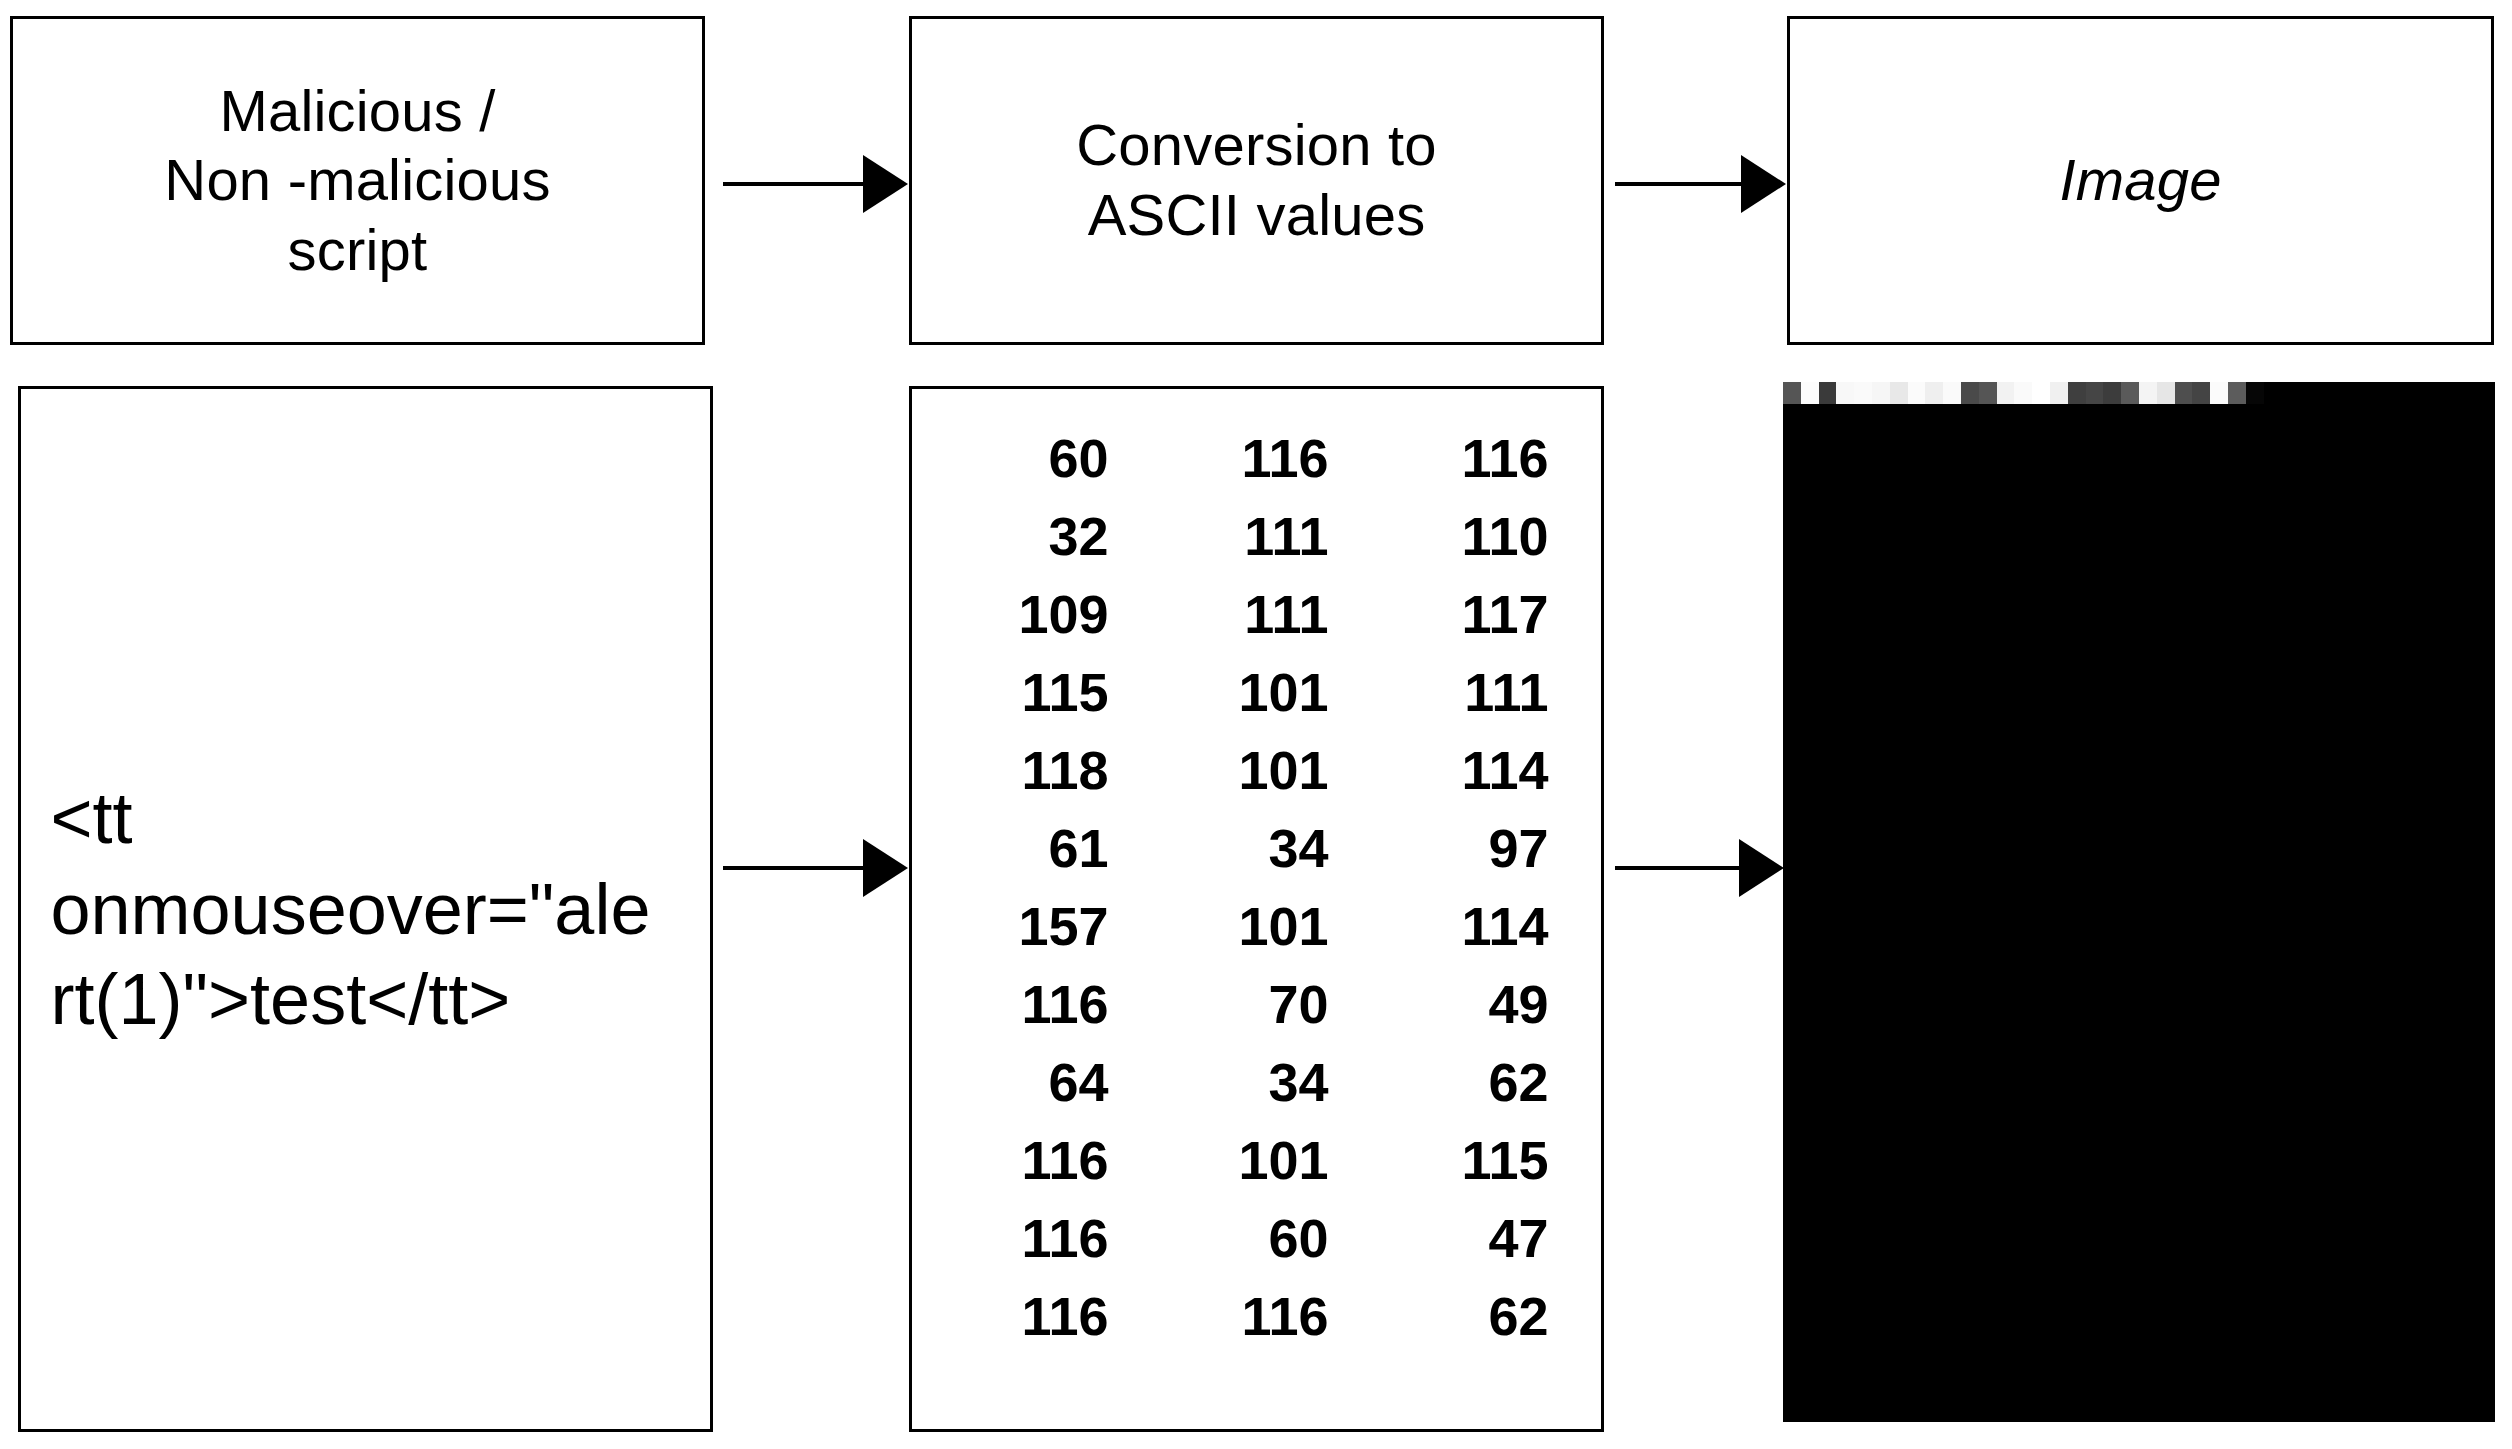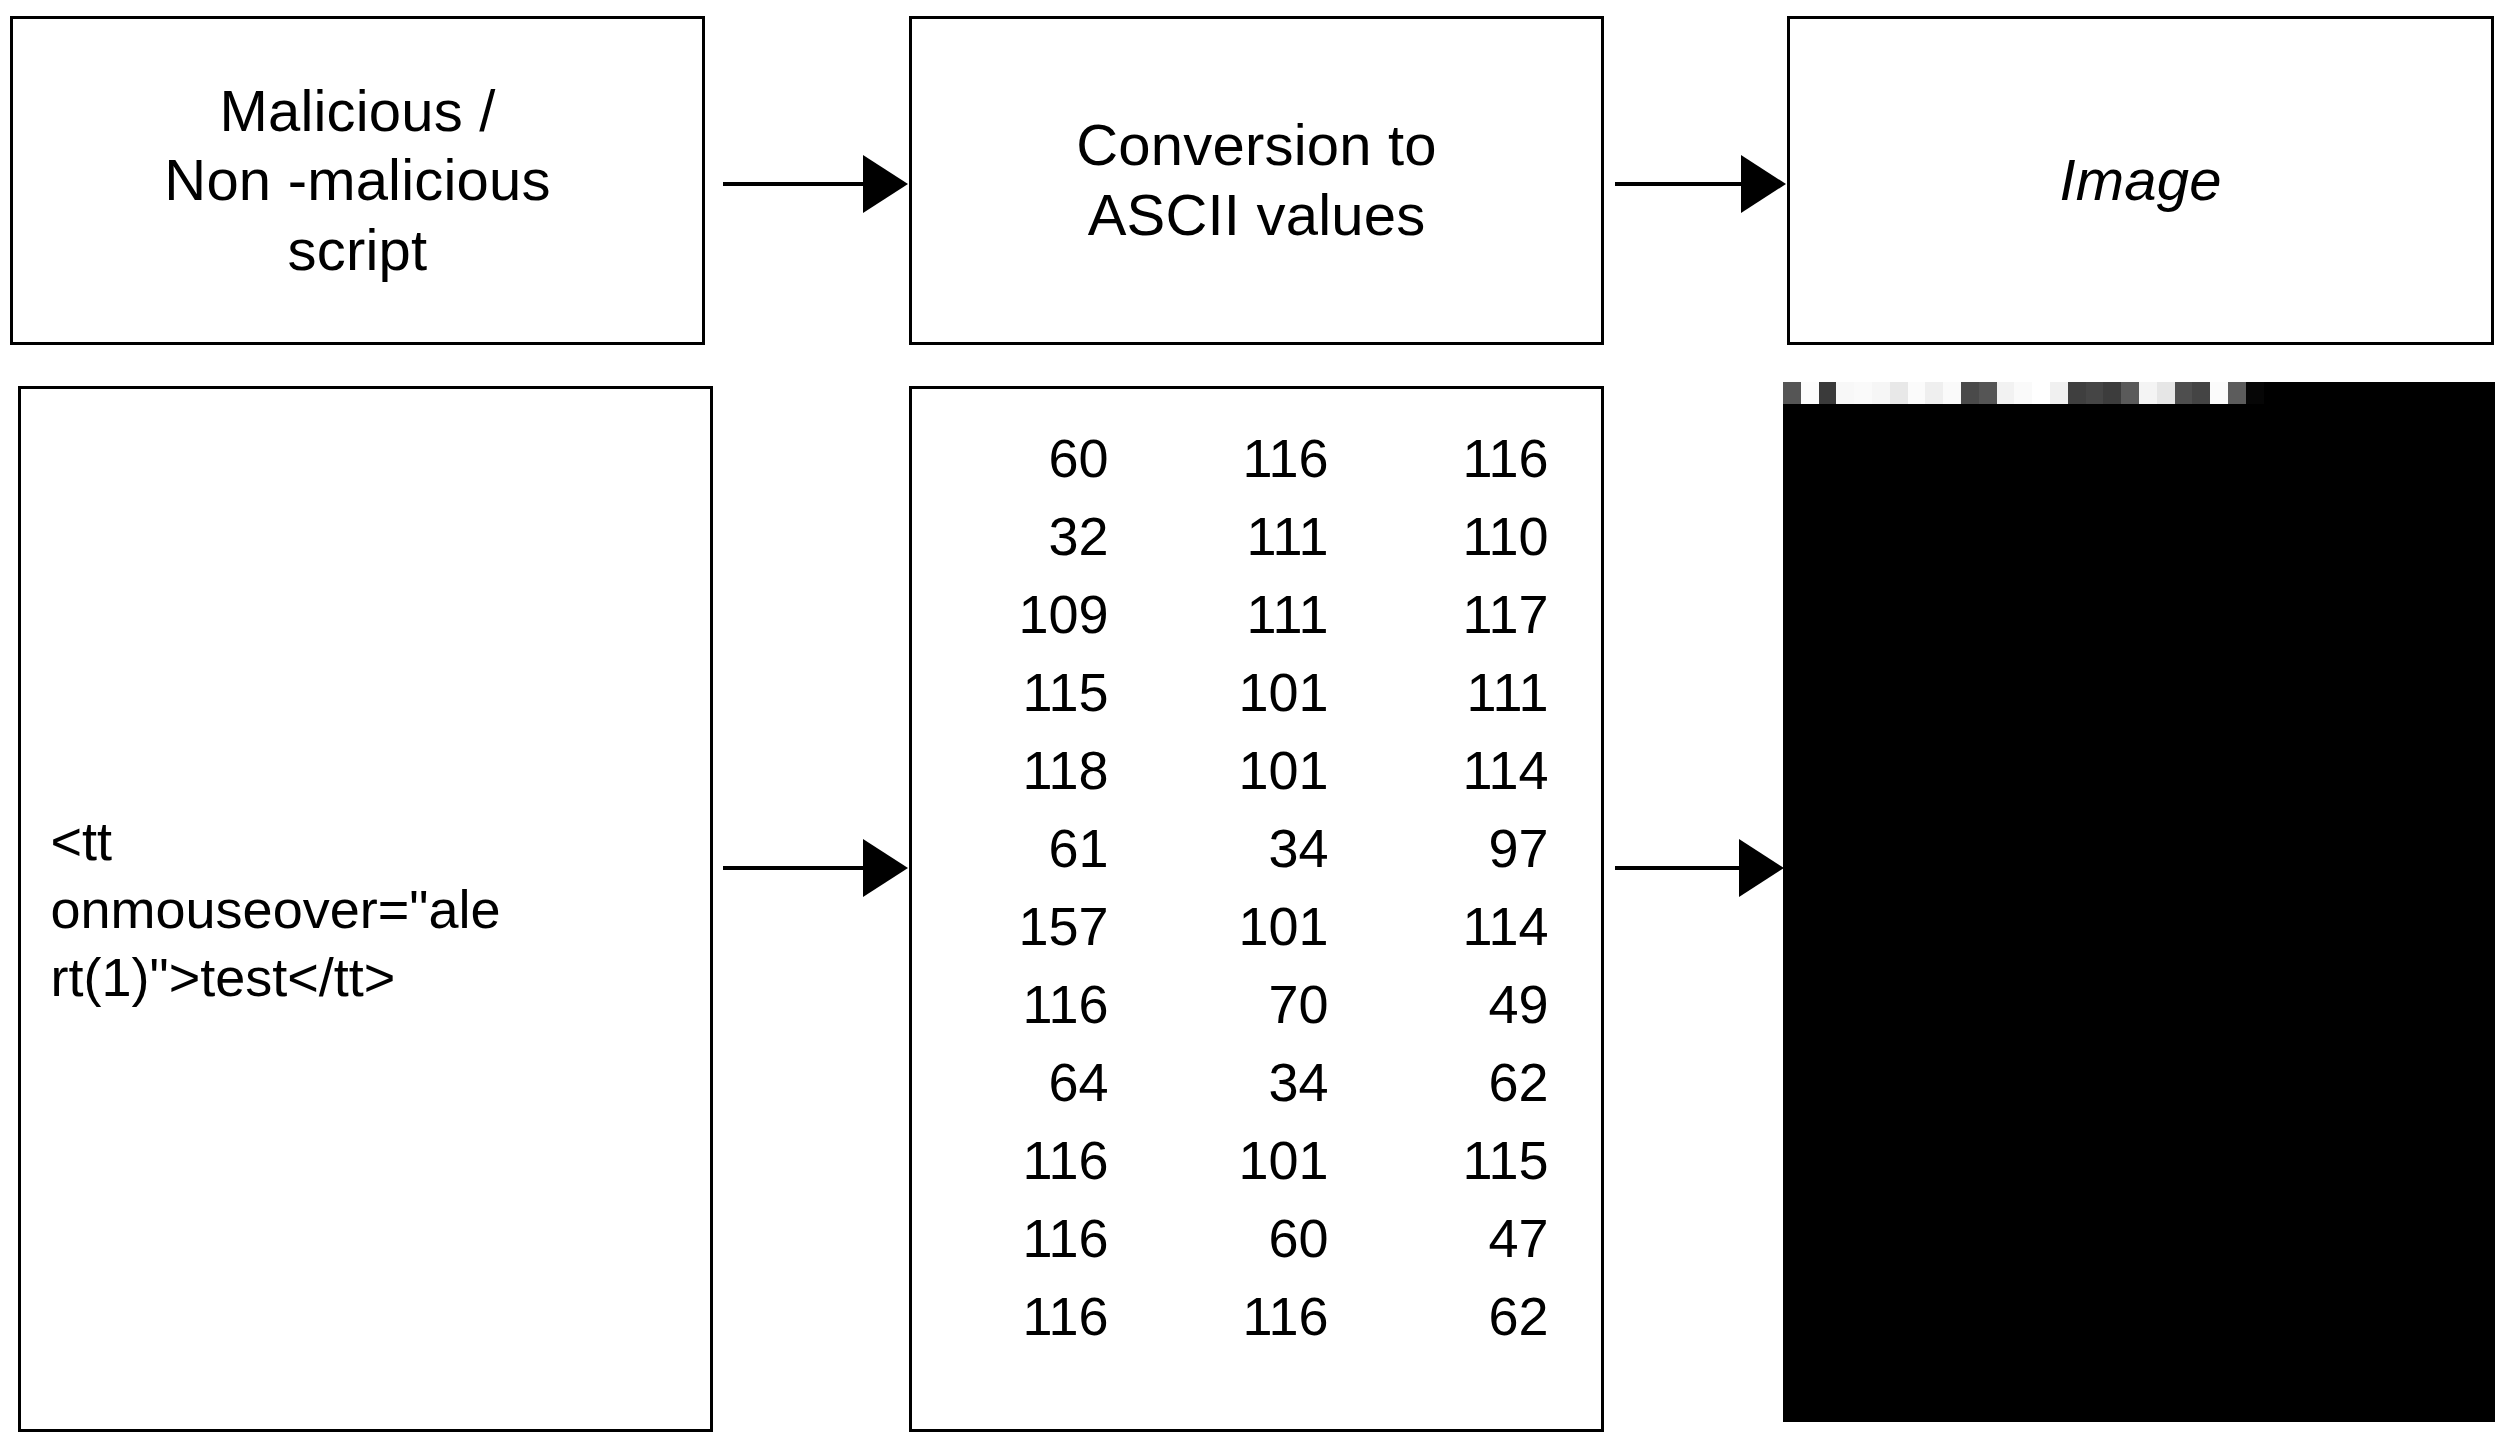--- a/index.html
+++ b/index.html
@@ -46,21 +46,21 @@
   #box-stage-convert  { left: 909px; top: 15.5px;  width: 695px;  height: 329px; }
   #box-stage-image    { left: 1787px; top: 15.5px;  width: 707px;  height: 329px; font-style: italic; }
 
   
   #box-script-sample  { left: 18px;   top: 386px; width: 695px;  height: 1046px;
                         align-items: center; justify-content: flex-start; }
   #box-ascii-table    { left: 909px; top: 386px; width: 695px;  height: 1046px;
                         align-items: flex-start; justify-content: center; }
 
   .script-text {
-    font-size: 54px;
+    font-size: 72px;
     line-height: 1.26;
     text-align: left;
     padding-left: 29.5px;
     white-space: pre-line;
     font-family: "Liberation Sans", sans-serif;
     word-break: break-all;
   }
 
   
   .ascii-grid {
@@ -69,20 +69,21 @@
     grid-template-columns: repeat(3, 144px);
     column-gap: 76px;
     row-gap: 0px;
     font-size: 54px;
     line-height: 78px;
     font-family: "Liberation Sans", sans-serif;
   }
   .ascii-cell {
     text-align: right;
     font-variant-numeric: tabular-nums;
+    font-weight: bold;
   }
 
   
   #image-bitmap {
     position: absolute;
     left: 1783px;
     top: 382px;
     width: 712px;
     height: 1040px;
     background: #000000;

